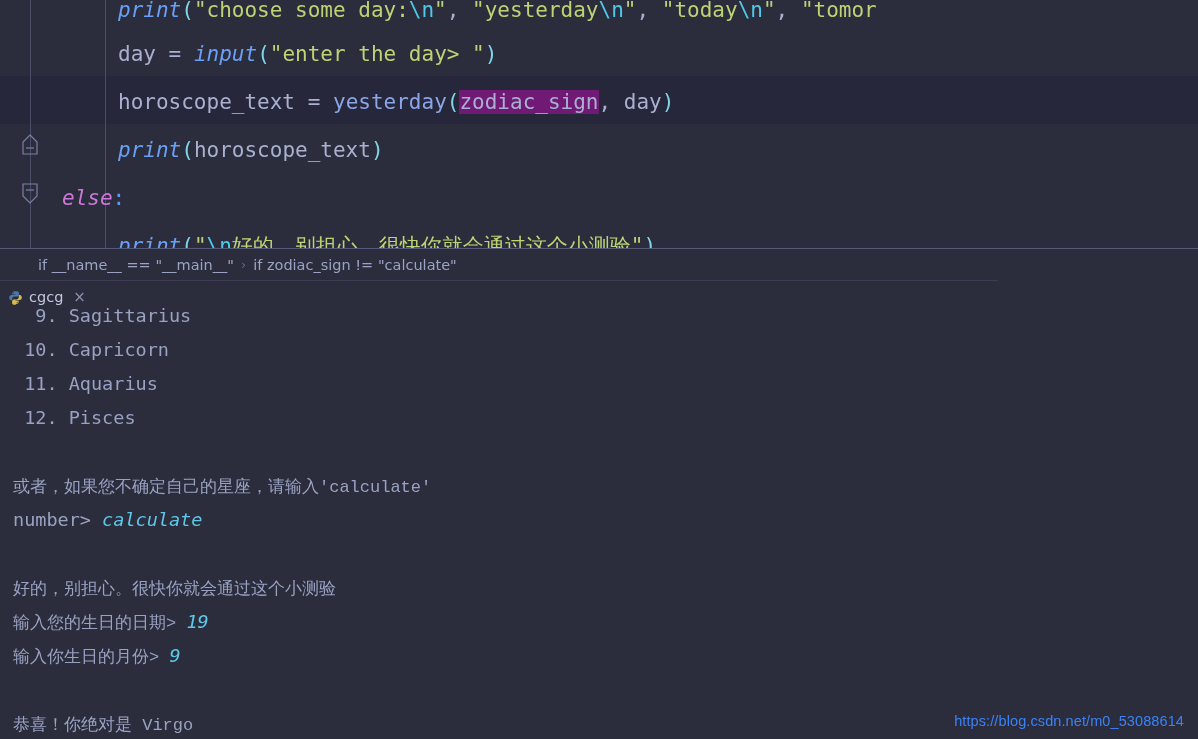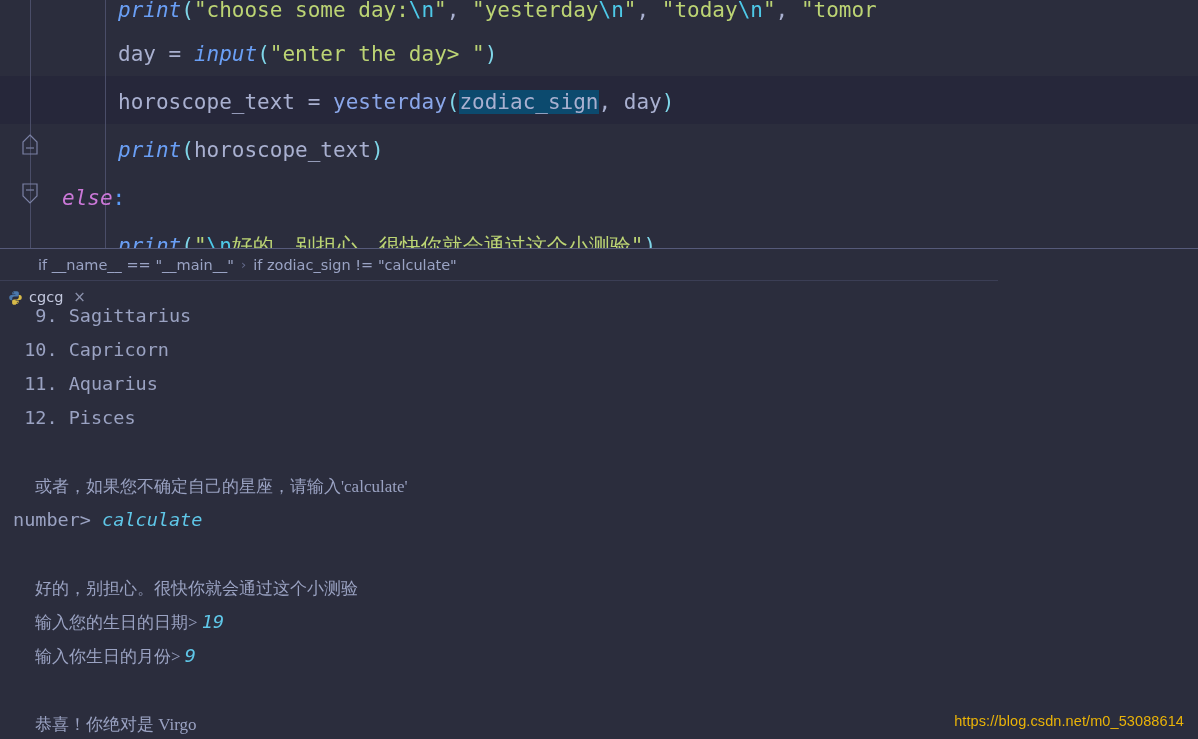--- a/index.html
+++ b/index.html
@@ -73,21 +73,21 @@
   .tk-str     { color: #bcd474; }
   .tk-esc     { color: #4ec9e8; }
   .tk-var     { color: #a9b0d0; }
   .tk-punct   { color: #7fd6e8; }
   .tk-op      { color: #a9b0d0; }
   .tk-kw      { color: #cb78d8; font-style: italic; }
   .tk-kwc     { color: #5a9bf8; }
   .tk-cjk     { color: #bcd474; font-family: "DejaVu Sans", sans-serif; }
 
   .sel-token {
-    background: #0c4a6e;
+    background: #701a75;
     position: relative;
     color: #a9b0d0;
   }
   .squiggle {
     position: absolute;
     left: 0;
     bottom: 5px;
     width: 100%;
     height: 5px;
     overflow: hidden;
@@ -173,37 +173,36 @@
     position: absolute;
     left: 13px;
     white-space: pre;
     font-family: "DejaVu Sans Mono", monospace;
     font-size: 18.5px;
     color: #9aa2c2;
     line-height: 34px;
     height: 34px;
   }
   .con-line .cjk {
-    font-family: Liberation Serif, serif;
+    font-family: Liberation Mono, monospace;
     font-size: 17px;
-    margin-left: 22px;
   }
   .con-in {
     color: #5fc7e8;
     font-style: italic;
   }
 
   
   #watermark {
     position: absolute;
     right: 14px;
     bottom: 10px;
     font-family: "Liberation Sans", sans-serif;
     font-size: 14.5px;
-    color: #eab308;
+    color: #3b82f6;
     letter-spacing: 0.1px;
   }
 </style>
 </head>
 <body>
 
 <div id="editor-pane">
 
   <div class="current-line-bg" style="top:76px;"></div>
 

